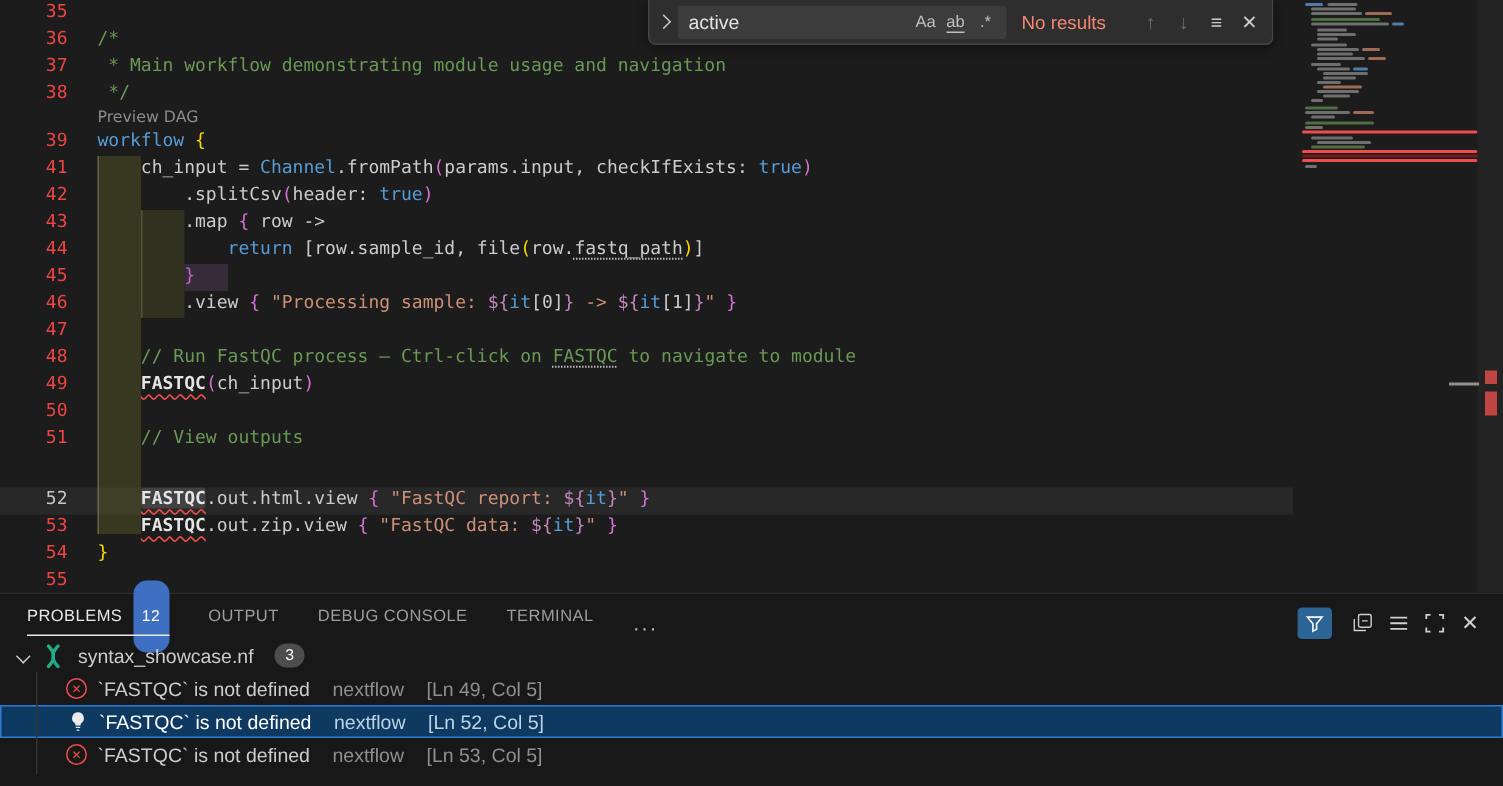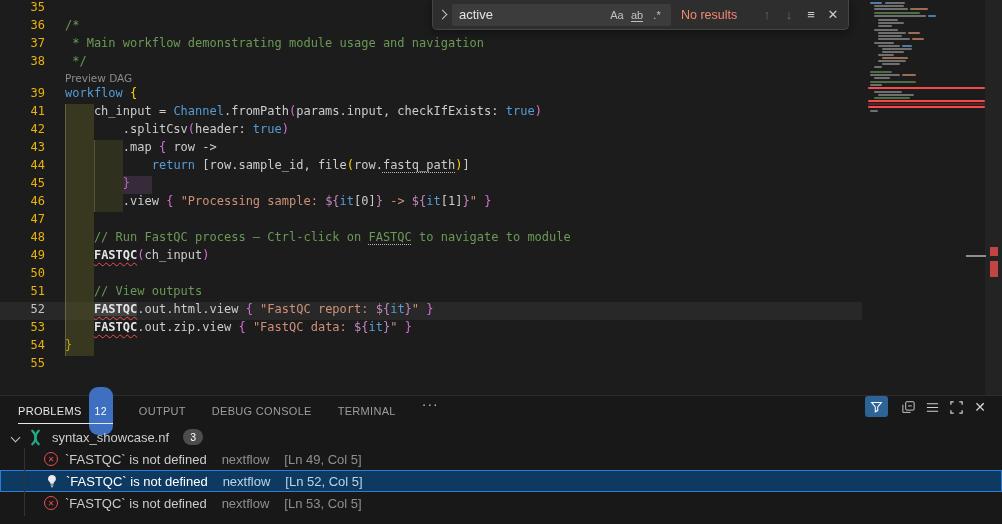--- a/index.html
+++ b/index.html
@@ -5,22 +5,22 @@
   html,body{margin:0;padding:0;background:#111;}
   #app{position:relative;width:1002px;height:524px;background:#1c1c1c;overflow:hidden;
        font-family:"Liberation Sans","DejaVu Sans",sans-serif;color:#cccccc;
        --error:#f14c4c;--noresults:#f48771;--badge:#3e6fc0;--selbg:#0e3a61;--selbd:#2e7cd6;--nfgreen:#23b07b;--filterblue:#2d6496;}
 
   
   #editor{position:absolute;left:0;top:0;width:1002px;height:395px;overflow:hidden;}
   #deco{position:absolute;inset:0;z-index:2;pointer-events:none;}
   #lines{position:absolute;left:0;top:0;width:862px;z-index:1;}
   .crow{display:flex;height:18px;line-height:18px;font:12px "DejaVu Sans Mono",monospace;white-space:pre;position:relative;}
-  .crow.cur{background:#282828;}
-  .ln{flex:0 0 60px;width:60px;box-sizing:border-box;padding-right:15px;text-align:right;color:#eab308;}
+  .crow.cur{background:#282828;margin-top:23px;}
+  .ln{flex:0 0 60px;width:60px;box-sizing:border-box;padding-right:15px;text-align:right;color:#ef4444;}
   .crow.cur .ln{color:#c6c6c6;}
   .lc{position:relative;z-index:3;padding-left:5px;}
   .codelens-row{height:14px;line-height:14px;padding-left:65px;font:10.5px "DejaVu Sans",sans-serif;color:#8c8c8c;}
   .t-pl{color:#cccccc}.t-kw{color:#569cd6}.t-cm{color:#6a9955}.t-st{color:#ce9178}
   .t-b1{color:#ffd700}.t-b2{color:#d670d6}.t-ip{color:#c586c0}
   .t-fn{color:#e4e4e4;font-weight:bold}
   .t-er{text-decoration:underline wavy var(--error);text-decoration-thickness:1px;text-underline-offset:3px;}
   .t-dt{text-decoration:underline dotted #b9b9b9;text-underline-offset:3px;}
   .t-wh{background:rgba(120,120,120,.32);border-radius:2px;}
   .band{position:absolute;pointer-events:none;}
@@ -45,21 +45,21 @@
               padding:0 4px 0 7px;font-size:13px;color:#e3e3e3;}
   #find-query{flex:1;}
   .find-opt{width:20px;text-align:center;color:#c0c0c0;font-size:11px;cursor:pointer;}
   .find-opt.uword span{border-bottom:1px solid #c0c0c0;}
   #find-results{margin-left:10px;flex:1;color:var(--noresults);font-size:12.5px;}
   .find-ico{width:22px;text-align:center;color:#6f6f6f;font-size:13px;}
   .find-ico.lit{color:#cccccc;}
 
   
   #panel{position:absolute;left:0;bottom:0;width:1002px;height:129px;background:#181818;border-top:1px solid #2b2b2b;box-sizing:border-box;}
-  #phead{height:30px;display:flex;align-items:flex-start;padding-left:18px;}
+  #phead{height:30px;display:flex;align-items:flex-end;padding-left:18px;}
   .ptab{font-size:11px;letter-spacing:.3px;color:#9d9d9d;margin-right:26px;display:flex;align-items:center;gap:7px;cursor:pointer;position:relative;height:100%;}
   .ptab.active{color:#e7e7e7;}
   .ptab.active::after{content:"";position:absolute;left:0;right:0;bottom:2px;height:1px;background:#e7e7e7;}
   .pbadge{background:var(--badge);color:#fff;font-size:10.5px;border-radius:9px;min-width:12px;height:16px;line-height:16px;padding:16px 6px;text-align:center;}
   #pmore{color:#bdbdbd;font-size:14px;margin-right:10px;letter-spacing:1px;}
   #phead-spacer{flex:1;}
   #pfilter{width:372px;height:22px;background:#313131;border-radius:2px;display:flex;align-items:center;overflow:hidden;margin-right:5px;}
   #pfilter-ph{flex:1;font-size:12.5px;color:#989898;padding-left:8px;white-space:nowrap;overflow:hidden;}
   #pshowing{background:#262626;color:#e8e8e8;font-size:12.5px;height:22px;line-height:22px;padding:0 9px;white-space:nowrap;}
   #pfunnel{width:23px;height:21px;background:var(--filterblue);border-radius:3px;display:flex;align-items:center;justify-content:center;margin-right:8px;}

